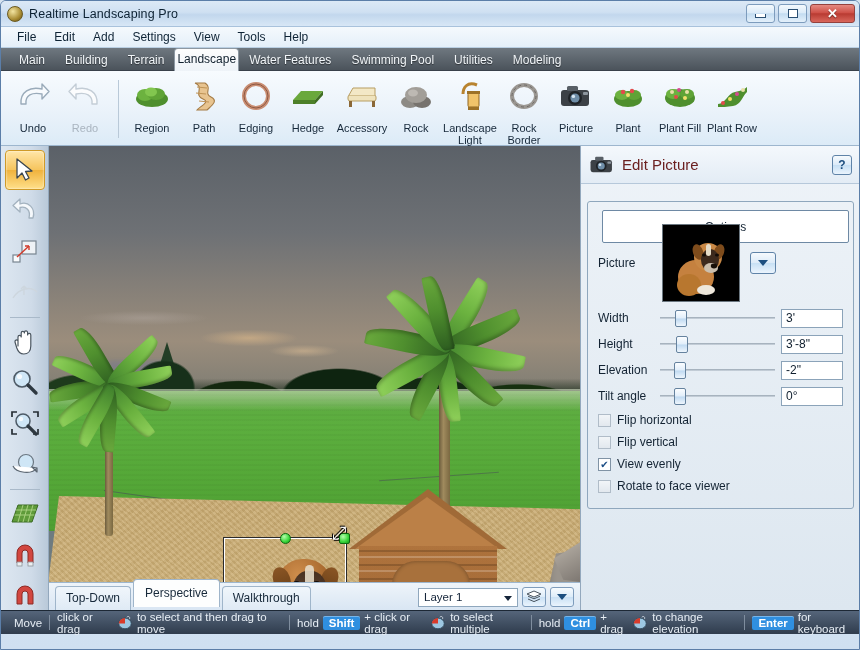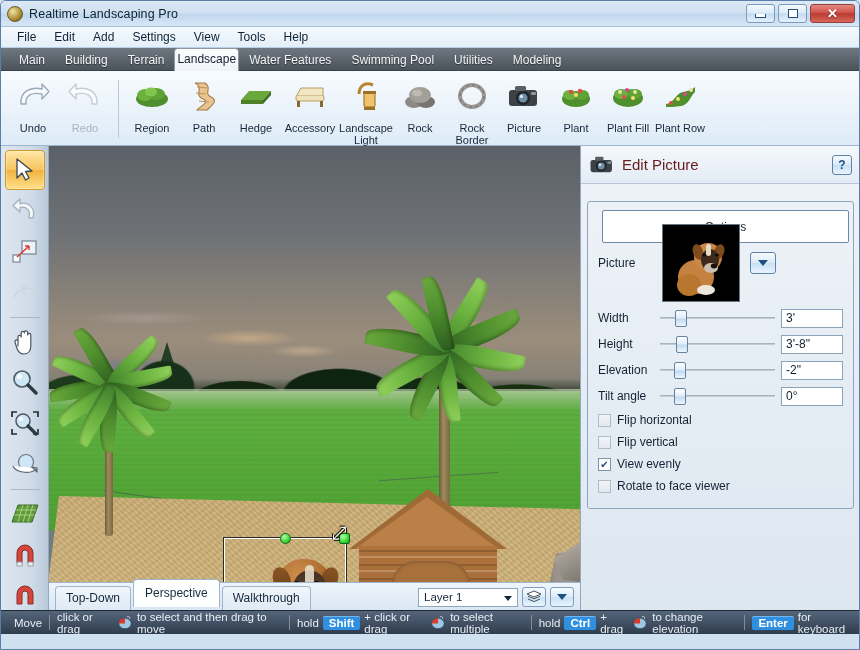--- a/index.html
+++ b/index.html
@@ -550,20 +550,29 @@
       <div class="rbtn">
         <div class="ico">
           <svg width="30" height="30" viewBox="0 0 30 30">
             <path d="M6 2 C16 6 4 14 14 18 C22 21 10 26 8 29 L18 29 C22 25 30 20 22 16 C14 12 24 7 16 2 Z" fill="#e8c490" stroke="#a47b45" stroke-width="1.1"></path>
             <path d="M8 6 L18 7 M7 12 L17 13 M10 20 L20 21" stroke="#bf9356" stroke-width="1"></path>
           </svg>
         </div>
         <div class="lbl">Path</div>
       </div>
 
+      <div class="rbtn">
+        <div class="ico">
+          <svg width="30" height="28" viewBox="0 0 30 28">
+            <ellipse cx="15" cy="14" rx="12" ry="12" fill="none" stroke="#c98d72" stroke-width="4"></ellipse>
+            <ellipse cx="15" cy="14" rx="12" ry="12" fill="none" stroke="#8e5a44" stroke-width="1"></ellipse>
+          </svg>
+        </div>
+        <div class="lbl">Edging</div>
+      </div>
 
       <div class="rbtn">
         <div class="ico">
           <svg width="36" height="26" viewBox="0 0 36 26">
             <path d="M3 17 L11 8 L33 8 L25 17 Z" fill="#6aa83c"></path>
             <path d="M3 17 L3 21 L25 21 L25 17 Z" fill="#4d8029"></path>
             <path d="M25 17 L33 8 L33 12 L25 21 Z" fill="#3f6d21"></path>
           </svg>
         </div>
         <div class="lbl">Hedge</div>
@@ -574,42 +583,42 @@
           <svg width="36" height="26" viewBox="0 0 36 26">
             <rect x="4" y="12" width="28" height="6" rx="2" fill="#efe3bd" stroke="#b79d62"></rect>
             <path d="M5 12 L9 5 L31 5 L31 12" fill="#f3e8c6" stroke="#b79d62"></path>
             <rect x="5" y="18" width="3" height="6" fill="#8a6736"></rect>
             <rect x="28" y="18" width="3" height="6" fill="#8a6736"></rect>
           </svg>
         </div>
         <div class="lbl">Accessory</div>
       </div>
 
+      <div class="rbtn">
+        <div class="ico">
+          <svg width="34" height="26" viewBox="0 0 34 26">
+            <ellipse cx="11" cy="19" rx="9" ry="6" fill="#8d8a85"></ellipse>
+            <ellipse cx="23" cy="19" rx="9" ry="6" fill="#77736e"></ellipse>
+            <ellipse cx="17" cy="12" rx="11" ry="8" fill="#a29e98"></ellipse>
+            <ellipse cx="14" cy="10" rx="5" ry="3.5" fill="#bdb9b3"></ellipse>
+          </svg>
+        </div>
+        <div class="lbl">Rock</div>
+      </div>
+
       <div class="rbtn wide">
         <div class="ico">
           <svg width="26" height="32" viewBox="0 0 26 32">
             <path d="M20 5 C10 1 6 8 6 14" fill="none" stroke="#b8832f" stroke-width="3"></path>
             <rect x="11" y="13" width="11" height="14" rx="1.5" fill="#f0c36a" stroke="#8f6520"></rect>
             <rect x="10" y="11" width="13" height="3" fill="#9c7127"></rect>
             <rect x="11" y="27" width="11" height="3" fill="#9c7127"></rect>
           </svg>
         </div>
         <div class="lbl">Landscape Light</div>
-      </div>
-
-      <div class="rbtn">
-        <div class="ico">
-          <svg width="34" height="26" viewBox="0 0 34 26">
-            <ellipse cx="11" cy="19" rx="9" ry="6" fill="#8d8a85"></ellipse>
-            <ellipse cx="23" cy="19" rx="9" ry="6" fill="#77736e"></ellipse>
-            <ellipse cx="17" cy="12" rx="11" ry="8" fill="#a29e98"></ellipse>
-            <ellipse cx="14" cy="10" rx="5" ry="3.5" fill="#bdb9b3"></ellipse>
-          </svg>
-        </div>
-        <div class="lbl">Rock</div>
       </div>
 
       <div class="rbtn">
         <div class="ico">
           <svg width="32" height="28" viewBox="0 0 32 28">
             <ellipse cx="16" cy="14" rx="12" ry="11" fill="none" stroke="#9b9792" stroke-width="4"></ellipse>
             <ellipse cx="16" cy="14" rx="12" ry="11" fill="none" stroke="#6e6a66" stroke-width="1" stroke-dasharray="3 3"></ellipse>
           </svg>
         </div>
         <div class="lbl">Rock Border</div>

